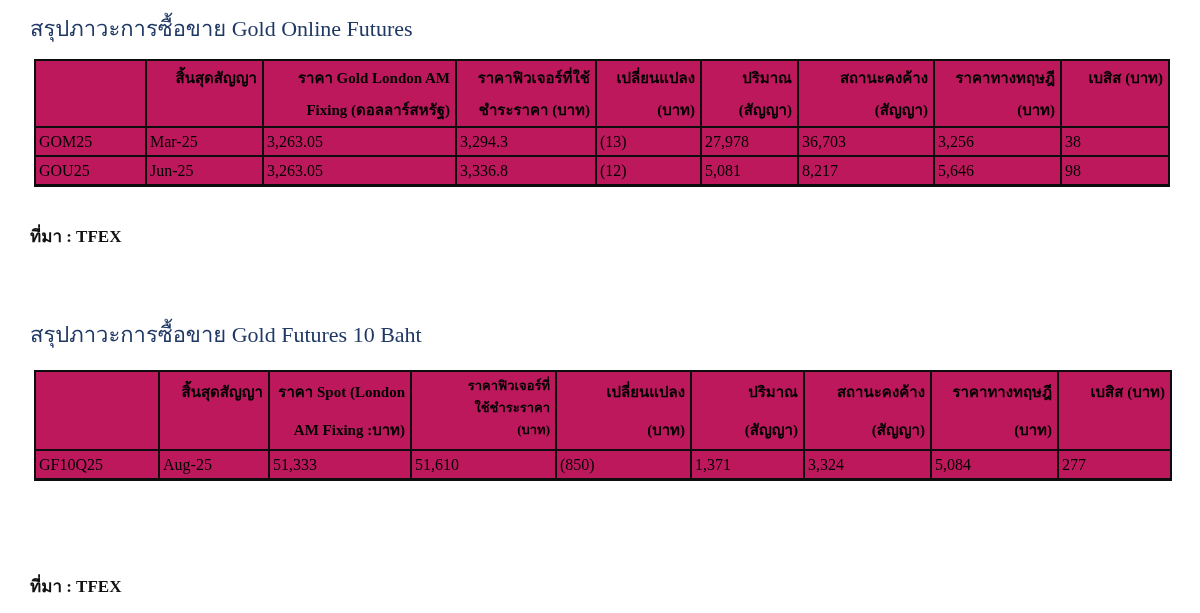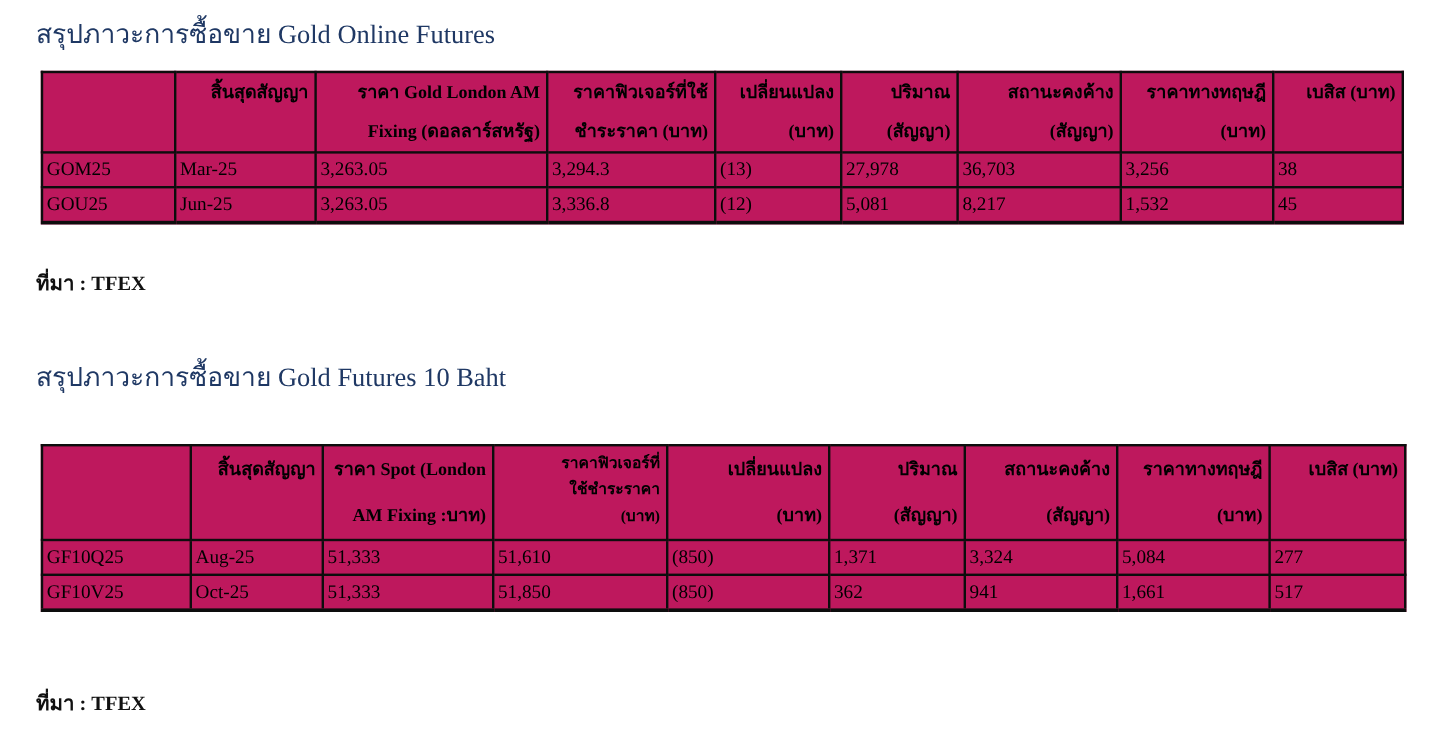--- a/index.html
+++ b/index.html
@@ -19,21 +19,21 @@
   .section-title {
     position: absolute;
     left: 30px;
     font-size: 22px;
     font-weight: normal;
     color: #1f3864;
     line-height: 34px;
     white-space: nowrap;
   }
   .title-1 { top: 12px; }
-  .title-2 { top: 298px; }
+  .title-2 { top: 318px; }
 
   .source-note {
     position: absolute;
     left: 30px;
     font-size: 17px;
     font-weight: bold;
     color: #111111;
     line-height: 30px;
     white-space: nowrap;
     margin-top: 24px;
@@ -156,22 +156,22 @@
         <td>38</td>
       </tr>
       <tr>
         <td class="cell-contract">GOU25</td>
         <td>Jun-25</td>
         <td>3,263.05</td>
         <td>3,336.8</td>
         <td>(12)</td>
         <td>5,081</td>
         <td>8,217</td>
-        <td>1,532</td>
-        <td>45</td>
+        <td>5,646</td>
+        <td>98</td>
       </tr>
     </tbody>
   </table>
 
   <div class="source-note source-1">ที่มา : TFEX</div>
 
   <div class="section-title title-2">สรุปภาวะการซื้อขาย Gold Futures 10 Baht</div>
 
   <table class="data-table table-2">
     <colgroup>
@@ -228,29 +228,18 @@
         <td class="cell-contract">GF10Q25</td>
         <td>Aug-25</td>
         <td>51,333</td>
         <td>51,610</td>
         <td>(850)</td>
         <td>1,371</td>
         <td>3,324</td>
         <td>5,084</td>
         <td>277</td>
       </tr>
-      <tr>
-        <td class="cell-contract">GF10V25</td>
-        <td>Oct-25</td>
-        <td>51,333</td>
-        <td>51,850</td>
-        <td>(850)</td>
-        <td>362</td>
-        <td>941</td>
-        <td>1,661</td>
-        <td>517</td>
-      </tr>
     </tbody>
   </table>
 
   <div class="source-note source-2">ที่มา : TFEX</div>
 
 </div>
 
 </body></html>

